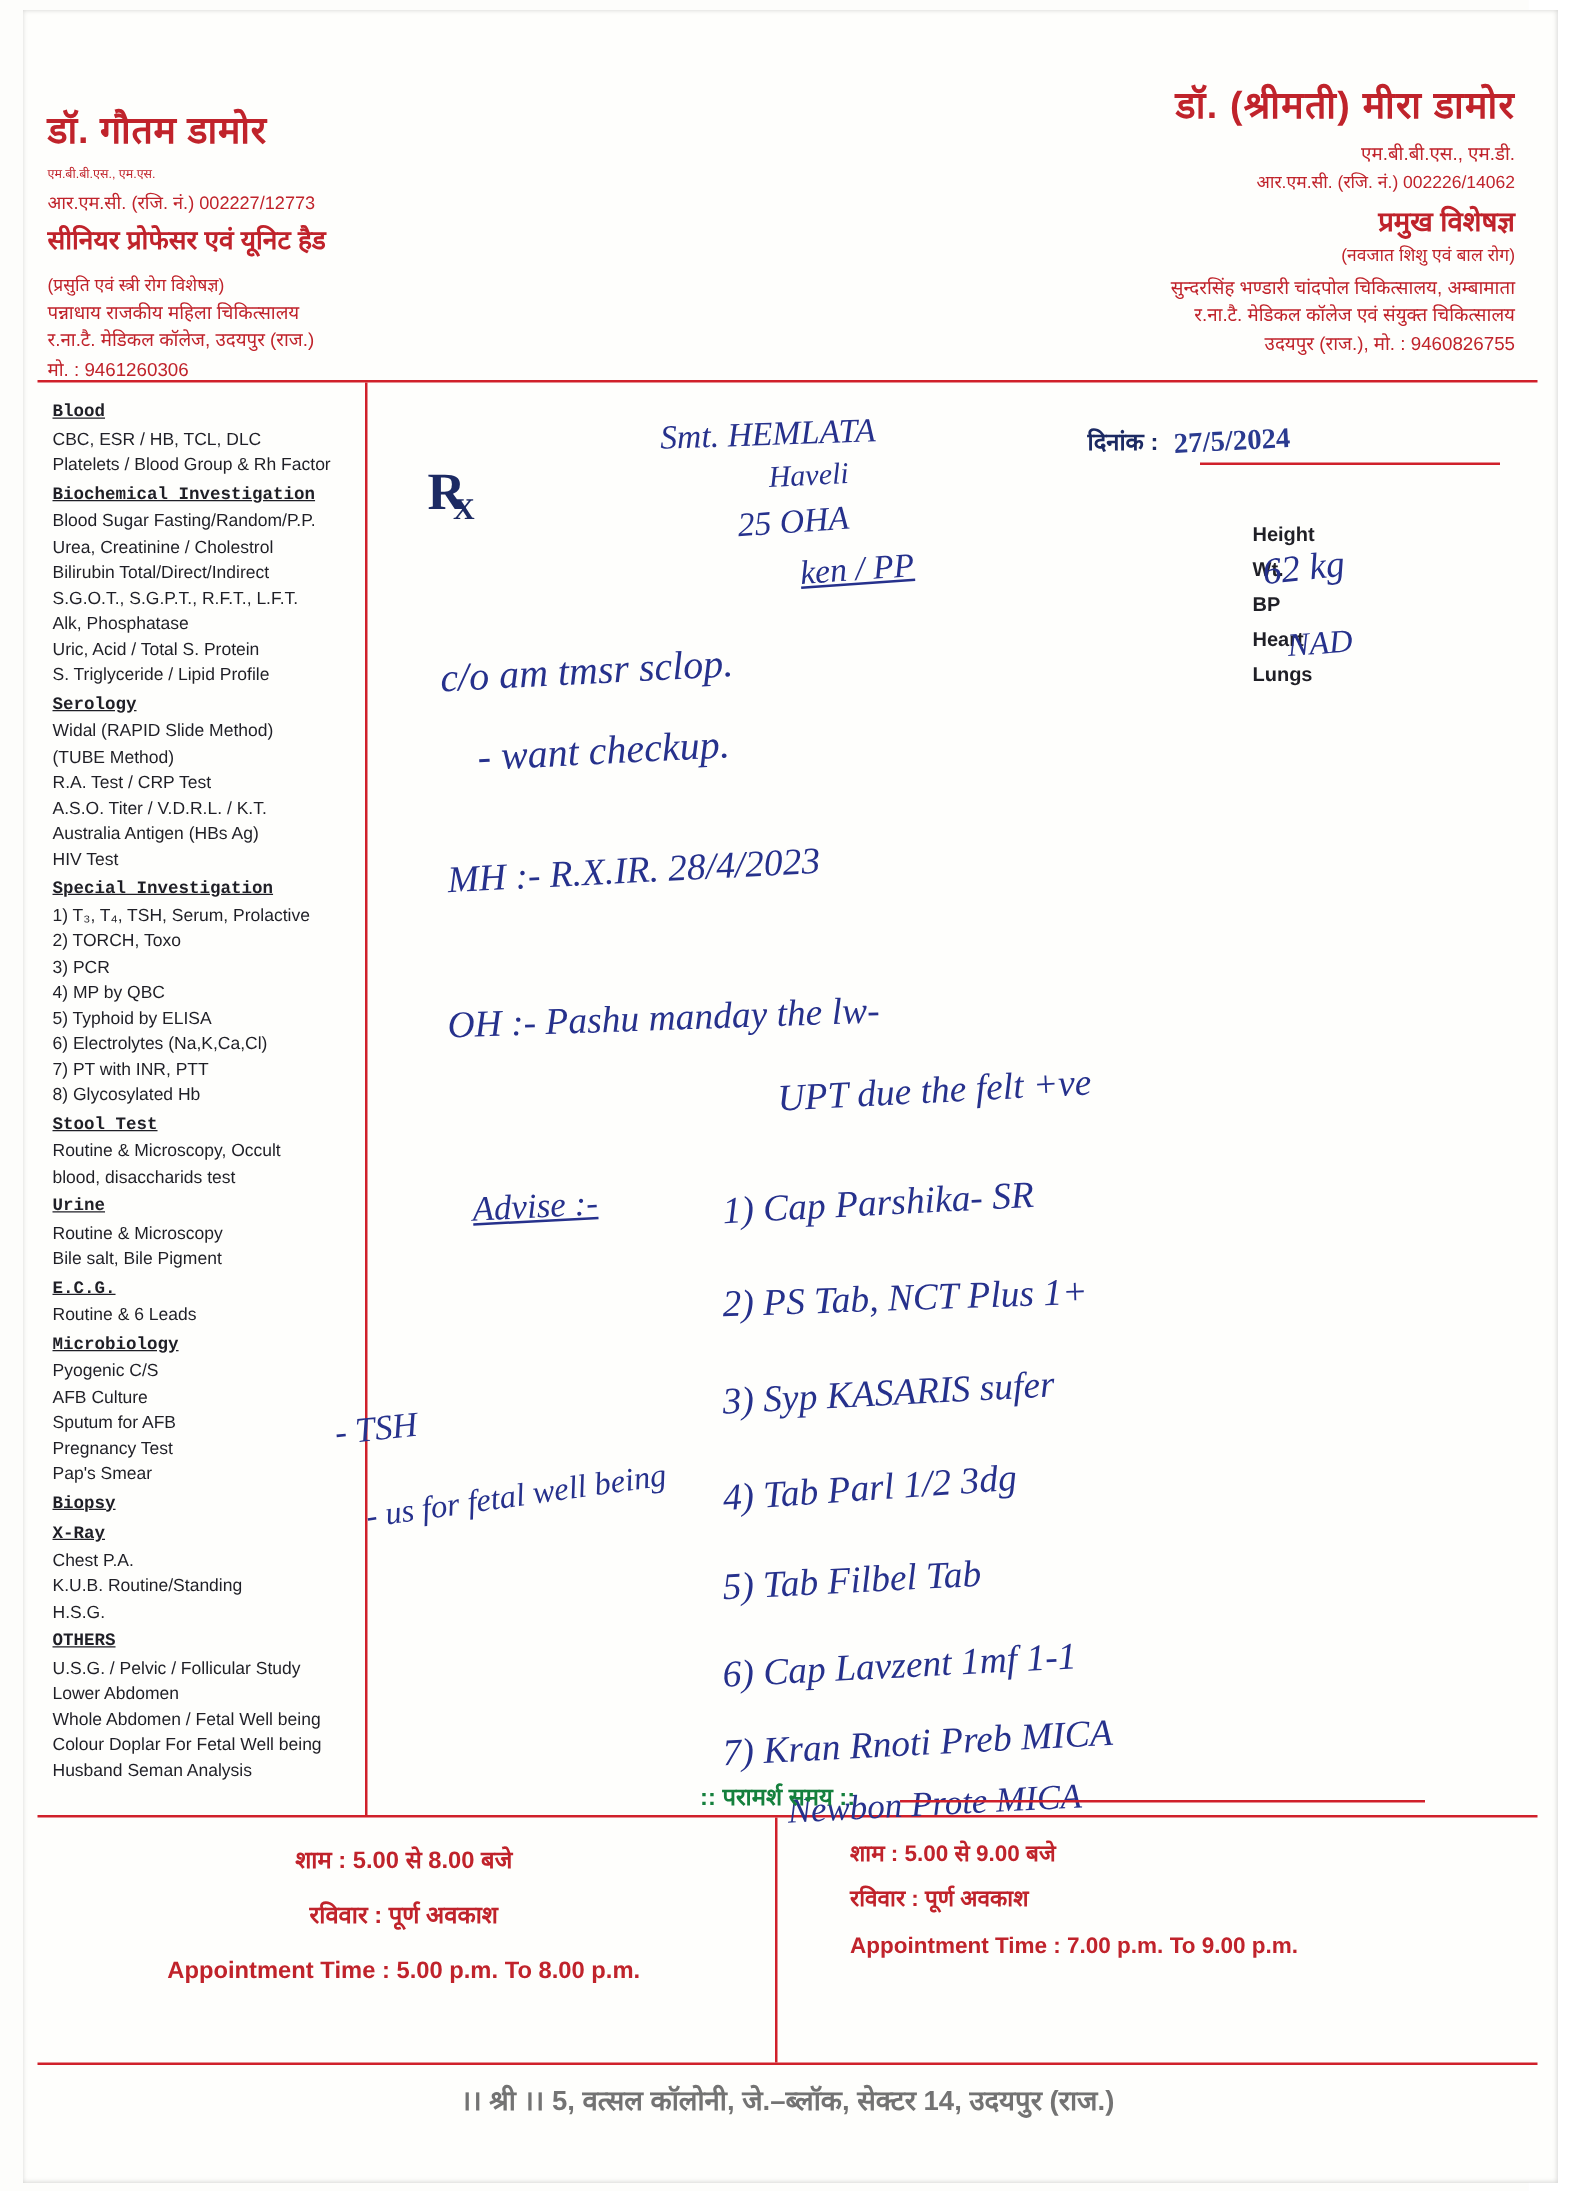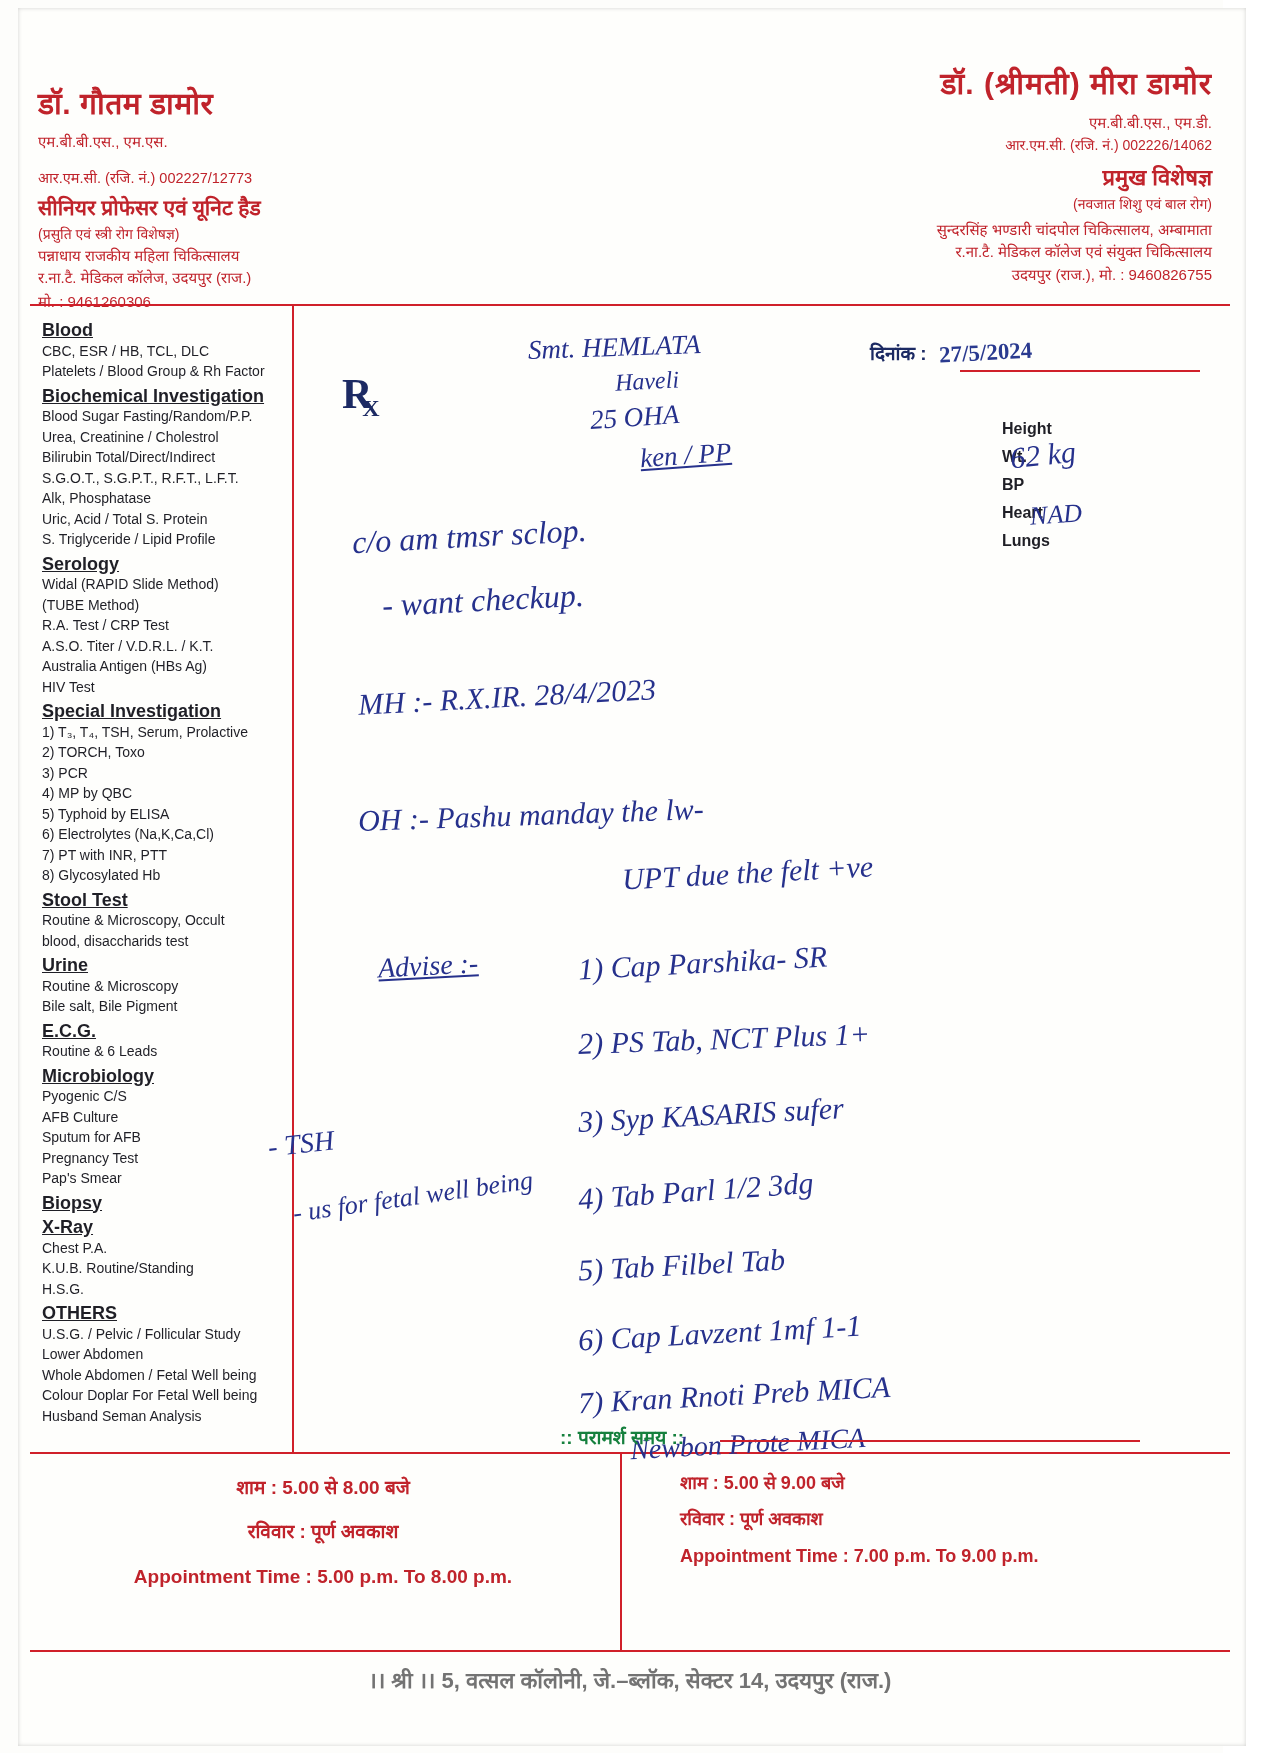--- a/index.html
+++ b/index.html
@@ -51,34 +51,34 @@
   }
   .doc-left .name {
     font-family: "Liberation Sans", sans-serif;
     font-size: 30px;
     font-weight: bold;
     letter-spacing: 0.5px;
     color: #c0232b;
     margin-bottom: 8px;
   }
   .doc-left .deg {
-    font-size: 15px;
-    color: #c0232b;
-    margin-bottom: 16px;
+    font-size: 10px;
+    color: #c0232b;
+    margin-bottom: 6px;
   }
   .doc-left .reg {
     font-size: 14.5px;
     color: #c0232b;
     margin-bottom: 6px;
   }
   .doc-left .post {
     font-size: 21px;
     font-weight: bold;
     color: #c0232b;
-    margin-bottom: 3px;
+    margin-bottom: 13px;
   }
   .doc-left .sub {
     font-size: 14px;
     color: #c0232b;
     margin-bottom: 2px;
   }
   .doc-left .hosp {
     font-size: 15px;
     color: #c0232b;
     margin-bottom: 2px;
@@ -159,22 +159,23 @@
     position: absolute;
     left: 12px; top: 296px;
     width: 250px;
     color: #1f1f26;
     font-size: 14.5px;
     line-height: 20.5px;
   }
   .tests .grp {
     font-weight: bold;
     text-decoration: underline;
-    font-size: 18px;
+    font-size: 14px;
     margin-top: 4px;
+    font-family: Liberation Mono, monospace;
   }
   .tests .itm {
     font-size: 14px;
   }
   .tests .itm.b {
     font-weight: normal;
   }
 
   
   .rx-symbol {

